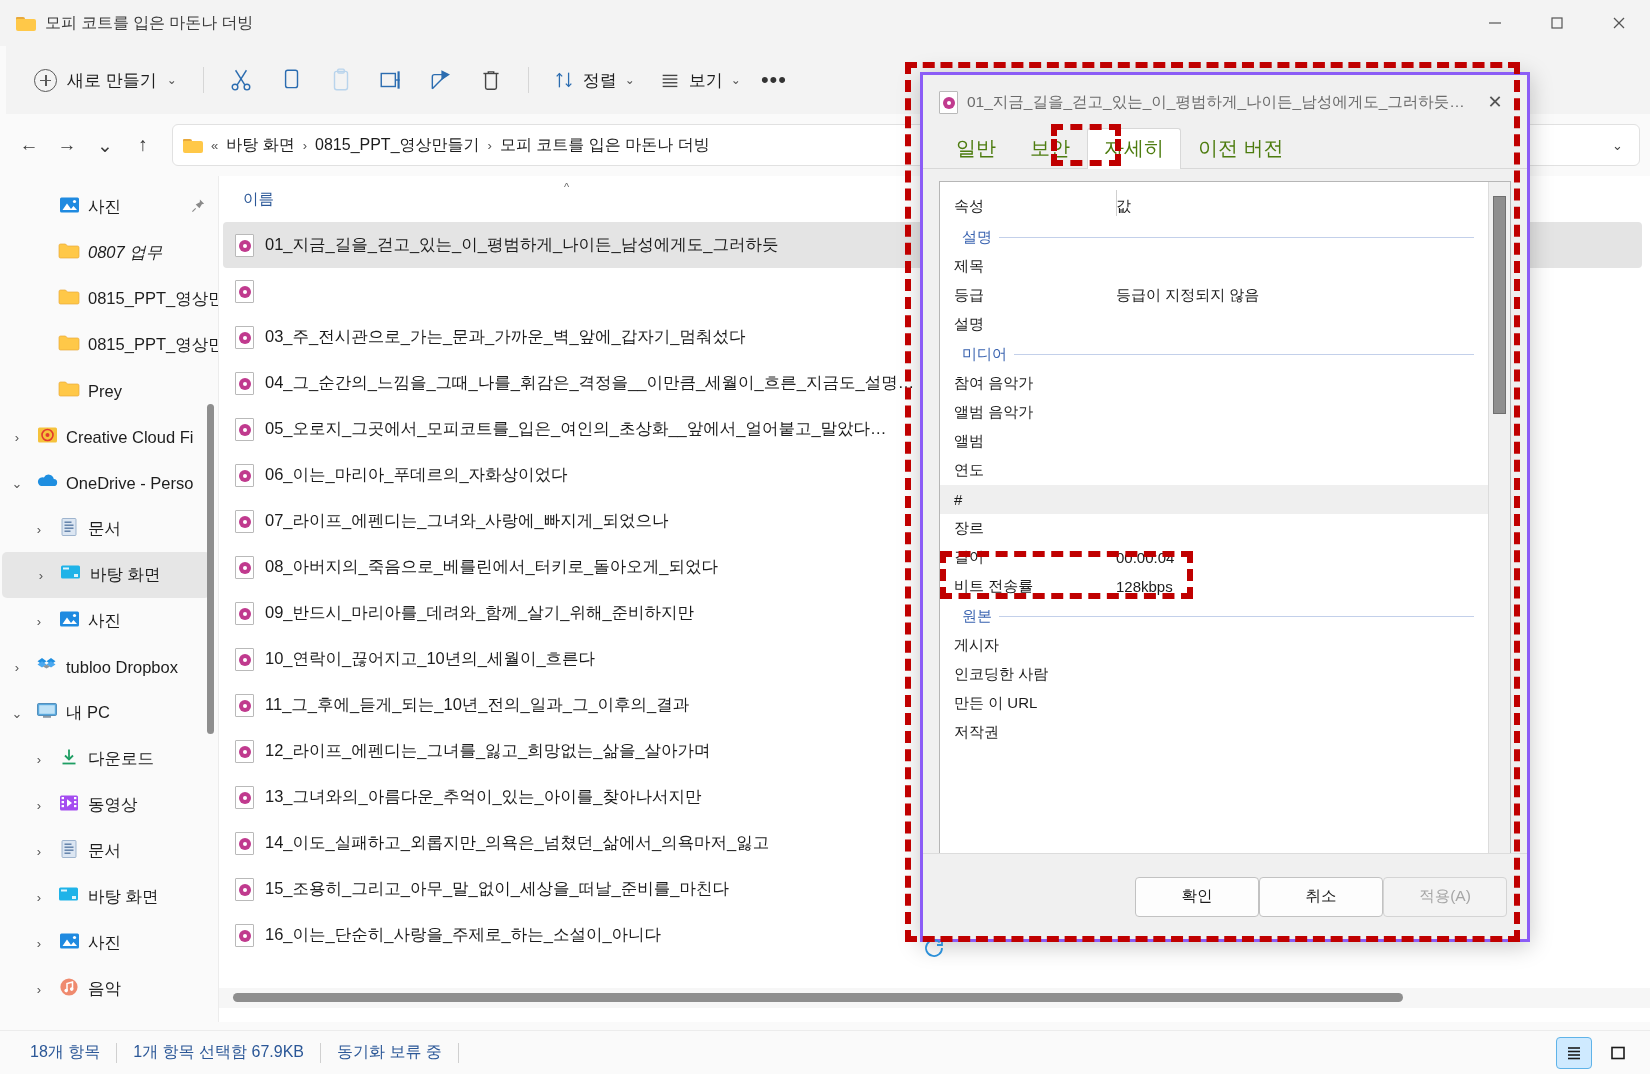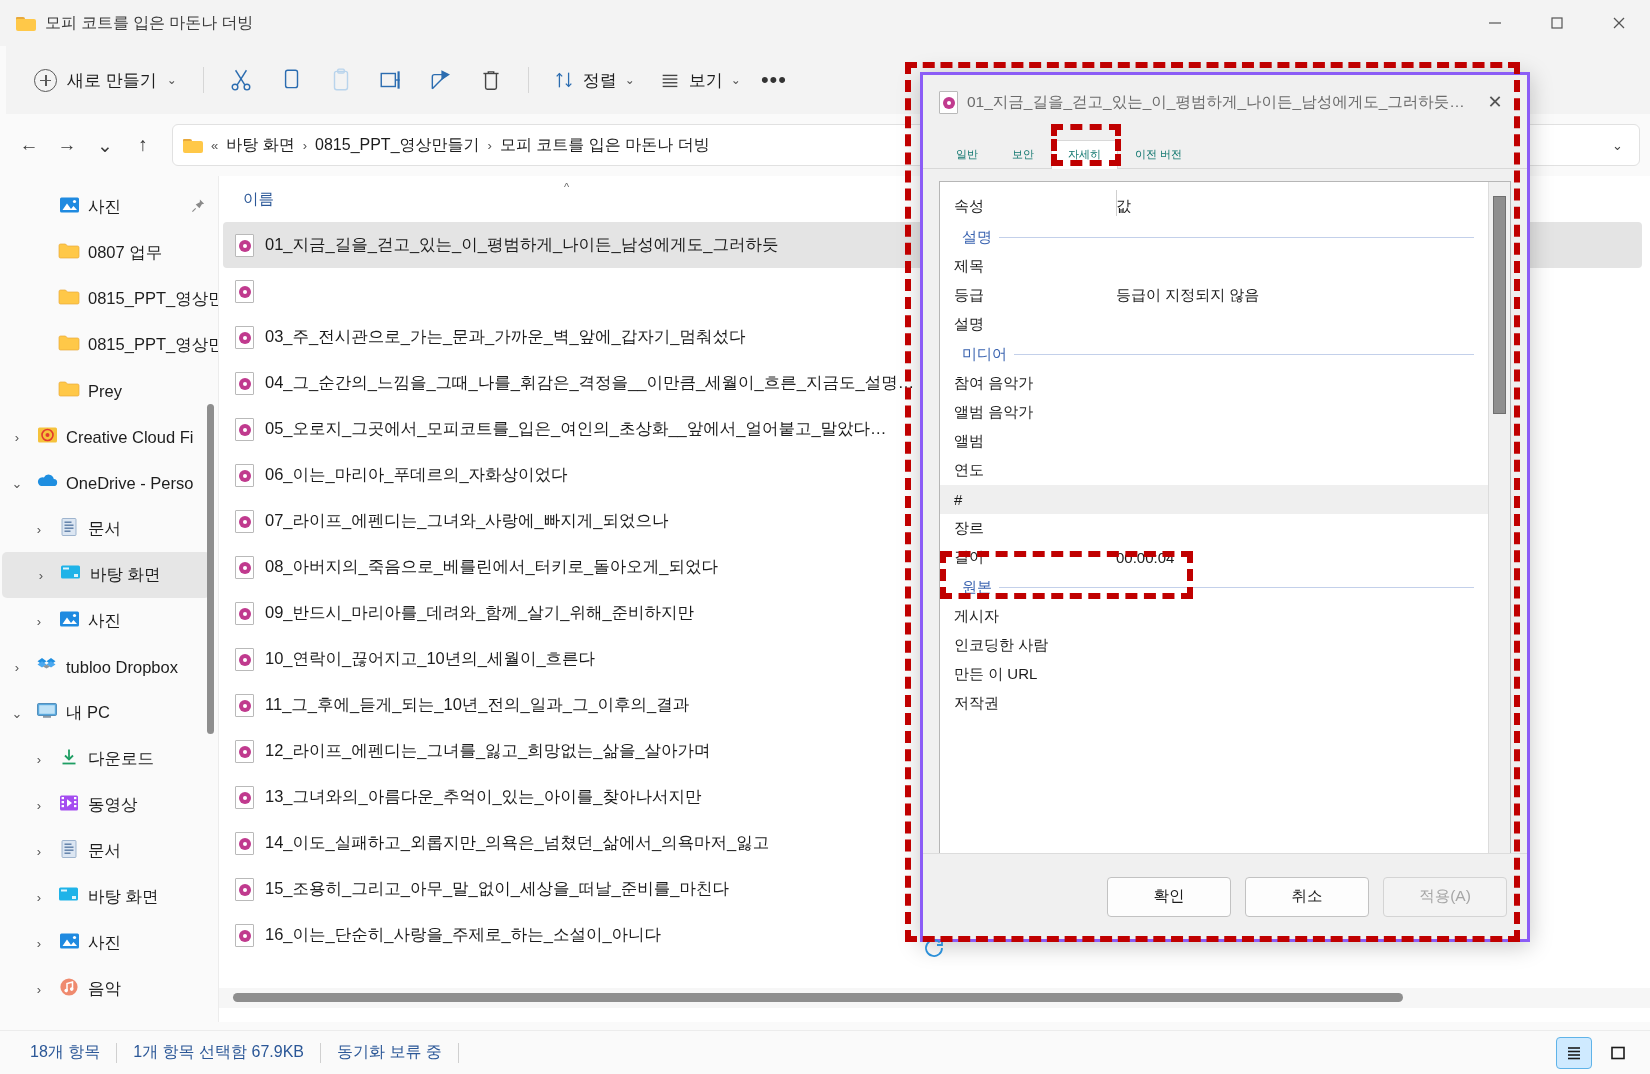--- a/index.html
+++ b/index.html
@@ -190,21 +190,21 @@
     font-size: 15.5px; color: #6b6b6b; white-space: nowrap;
     overflow: hidden; text-overflow: ellipsis; max-width: 500px;
   }
   .dlg-close { margin-left: auto; width: 40px; height: 40px; display: flex;
     align-items: center; justify-content: center; color: #555; font-size: 18px; }
   .tabs {
     display: flex; padding-left: 16px; height: 40px; align-items: flex-end;
     border-bottom: 1px solid #d8d8d8;
   }
   .tab {
-    padding: 6px 16px 7px; font-size: 11px; color: #0f766e;
+    padding: 6px 16px 7px; font-size: 20px; color: #4d7c0f;
     border: 1px solid transparent; border-bottom: none; position: relative; top: 1px;
   }
   .tab.active {
     background: #ffffff; border-color: #d8d8d8; border-radius: 3px 3px 0 0;
   }
   .dlg-body { padding: 12px 16px 0; }
   .proptable {
     background: #ffffff; border: 1px solid #b6b6b6; height: 700px; position: relative;
     display: flex; overflow: hidden;
   }
@@ -225,21 +225,21 @@
   .prop-scroll-thumb {
     position: absolute; left: 4px; top: 14px; width: 13px; height: 218px;
     background: #8e8e8e; border: 1px solid #6f6f6f;
   }
   .dlg-link {
     padding: 24px 0 0 16px; font-size: 15.5px; color: #2b5797; text-decoration: underline;
   }
   .dlg-footer {
     position: absolute; left: 0; bottom: 0; width: 100%; height: 86px;
     background: #f0f0f0; border-top: 1px solid #dcdcdc;
-    display: flex; align-items: center; justify-content: flex-end; gap: 14px;
+    display: flex; align-items: center; justify-content: flex-end; 
     padding-right: 20px;
     text-align: center;
   }
   .dbtn {
     width: 124px; height: 40px; background: #fdfdfd; border: 1px solid #c2c2c2;
     border-radius: 4px; font-size: 15.5px; color: #1b1b1b;
     display: flex; align-items: center; justify-content: center;
   }
   .dbtn.disabled { color: #a6a6a6; background: #f3f3f3; border-color: #d4d4d4; }
 
@@ -384,21 +384,21 @@
                   <path d="M3.5 14 L8 7.5 L12 13 L14.5 10 L18 14 Z" fill="#ffffff"></path>
                   <circle cx="15.5" cy="5.5" r="1.6" fill="#ffffff"></circle>
                 </svg></span>
             </span>
             <span class="tree-label">사진</span>
             <span class="pin"><svg width="15" height="15" viewBox="0 0 16 16" fill="#8a8a8a">
                 <path d="M9.5 1.5 L14 6 L11.6 6.6 L9 11 L5 7 L9.4 4.4 Z"></path>
                 <line x1="5" y1="11" x2="1.5" y2="14.5" stroke="#8a8a8a" stroke-width="1.2"></line>
               </svg></span>
           </div>
-          <div class="tree-row" style="padding-left: 28px;">
+          <div class="tree-row" style="padding-left: 28px; font-style: italic;">
             <span class="exp"></span>
             <span class="tree-ico">
               <span style="display: inline-block;"><svg width="22" height="18" viewBox="0 0 22 18">
                   <path d="M1 3.5A1.5 1.5 0 0 1 2.5 2h5l2 2h10A1.5 1.5 0 0 1 21 5.5v9A1.5 1.5 0 0 1 19.5 16h-17A1.5 1.5 0 0 1 1 14.5z" fill="#ffc848" stroke="#e8a93b" stroke-width="0.7"></path>
                 </svg></span>
             </span>
             <span class="tree-label">0807 업무</span>
           </div>
           <div class="tree-row" style="padding-left: 28px;">
             <span class="exp"></span>
@@ -747,20 +747,24 @@
                 <span class="pv"></span>
               </div>
               <div class="prow">
                 <span class="pk">장르</span>
                 <span class="pv"></span>
               </div>
               <div class="prow">
                 <span class="pk">길이</span>
                 <span class="pv">00:00:04</span>
               </div>
+              <div class="prow">
+                <span class="pk">비트 전송률</span>
+                <span class="pv">128kbps</span>
+              </div>
               <div class="section">
                 <span class="s-label">원본</span>
                 <span class="s-line"></span>
               </div>
               <div class="prow">
                 <span class="pk">게시자</span>
                 <span class="pv"></span>
               </div>
               <div class="prow">
                 <span class="pk">인코딩한 사람</span>

